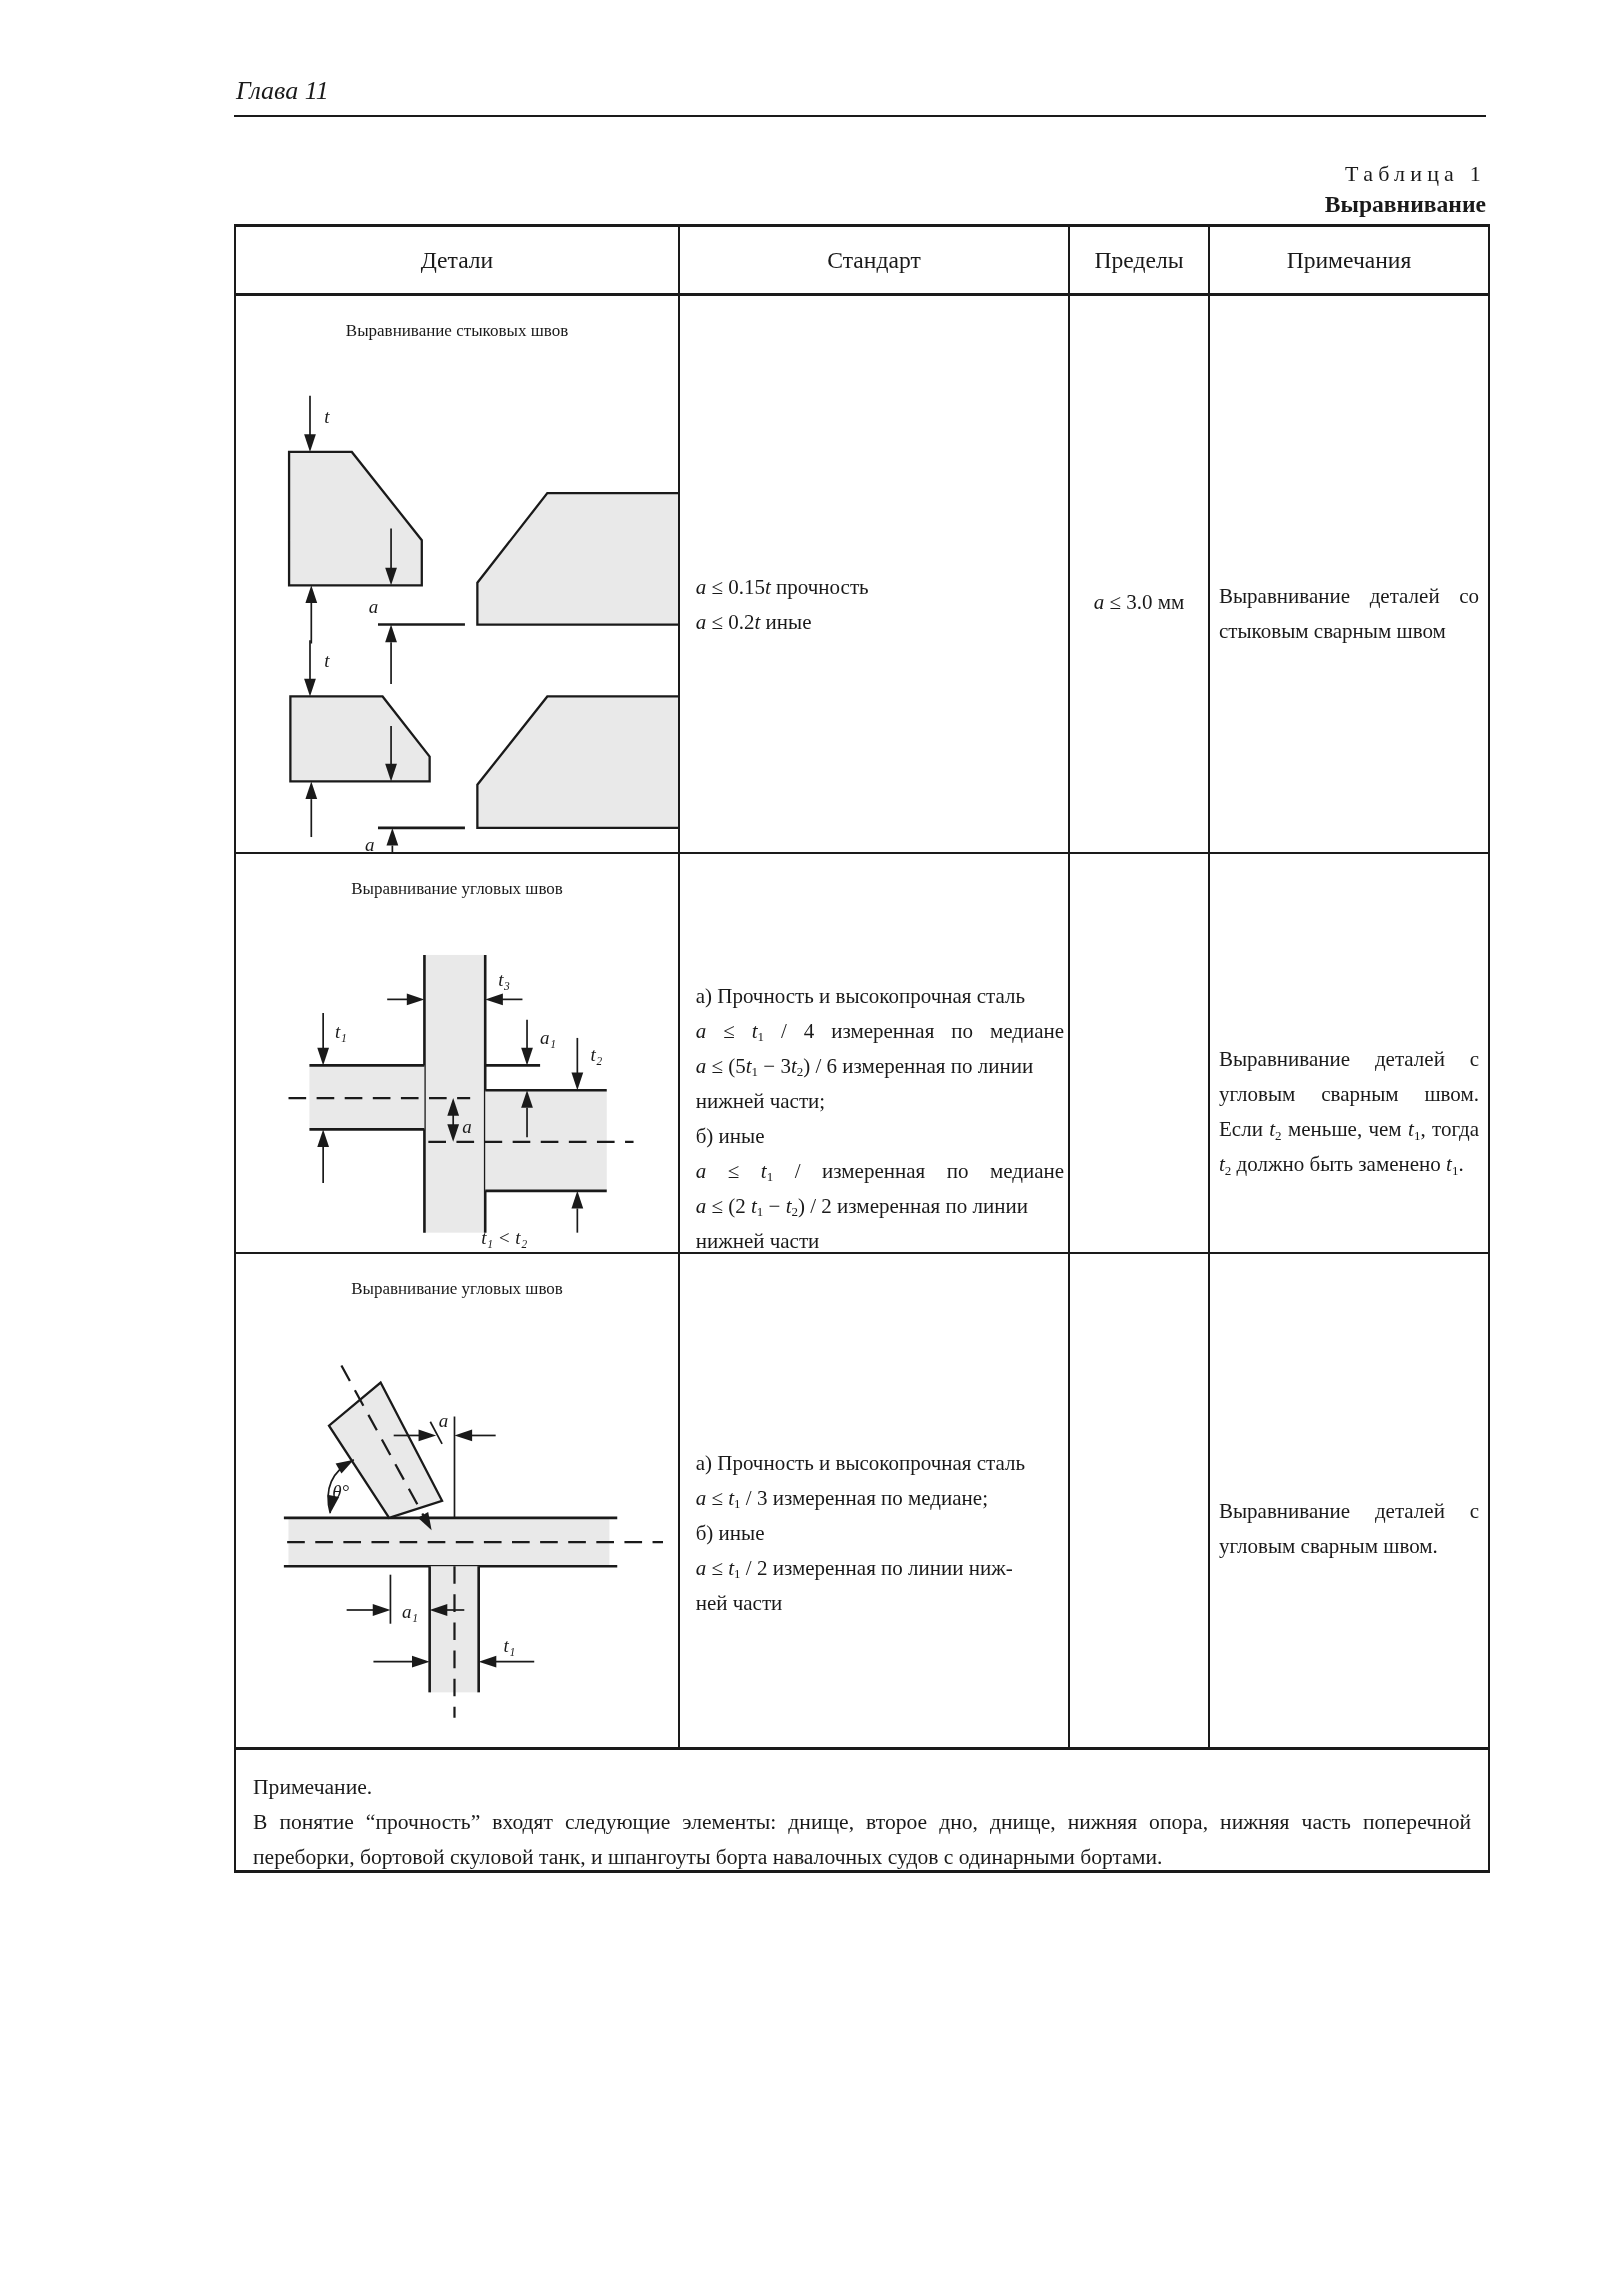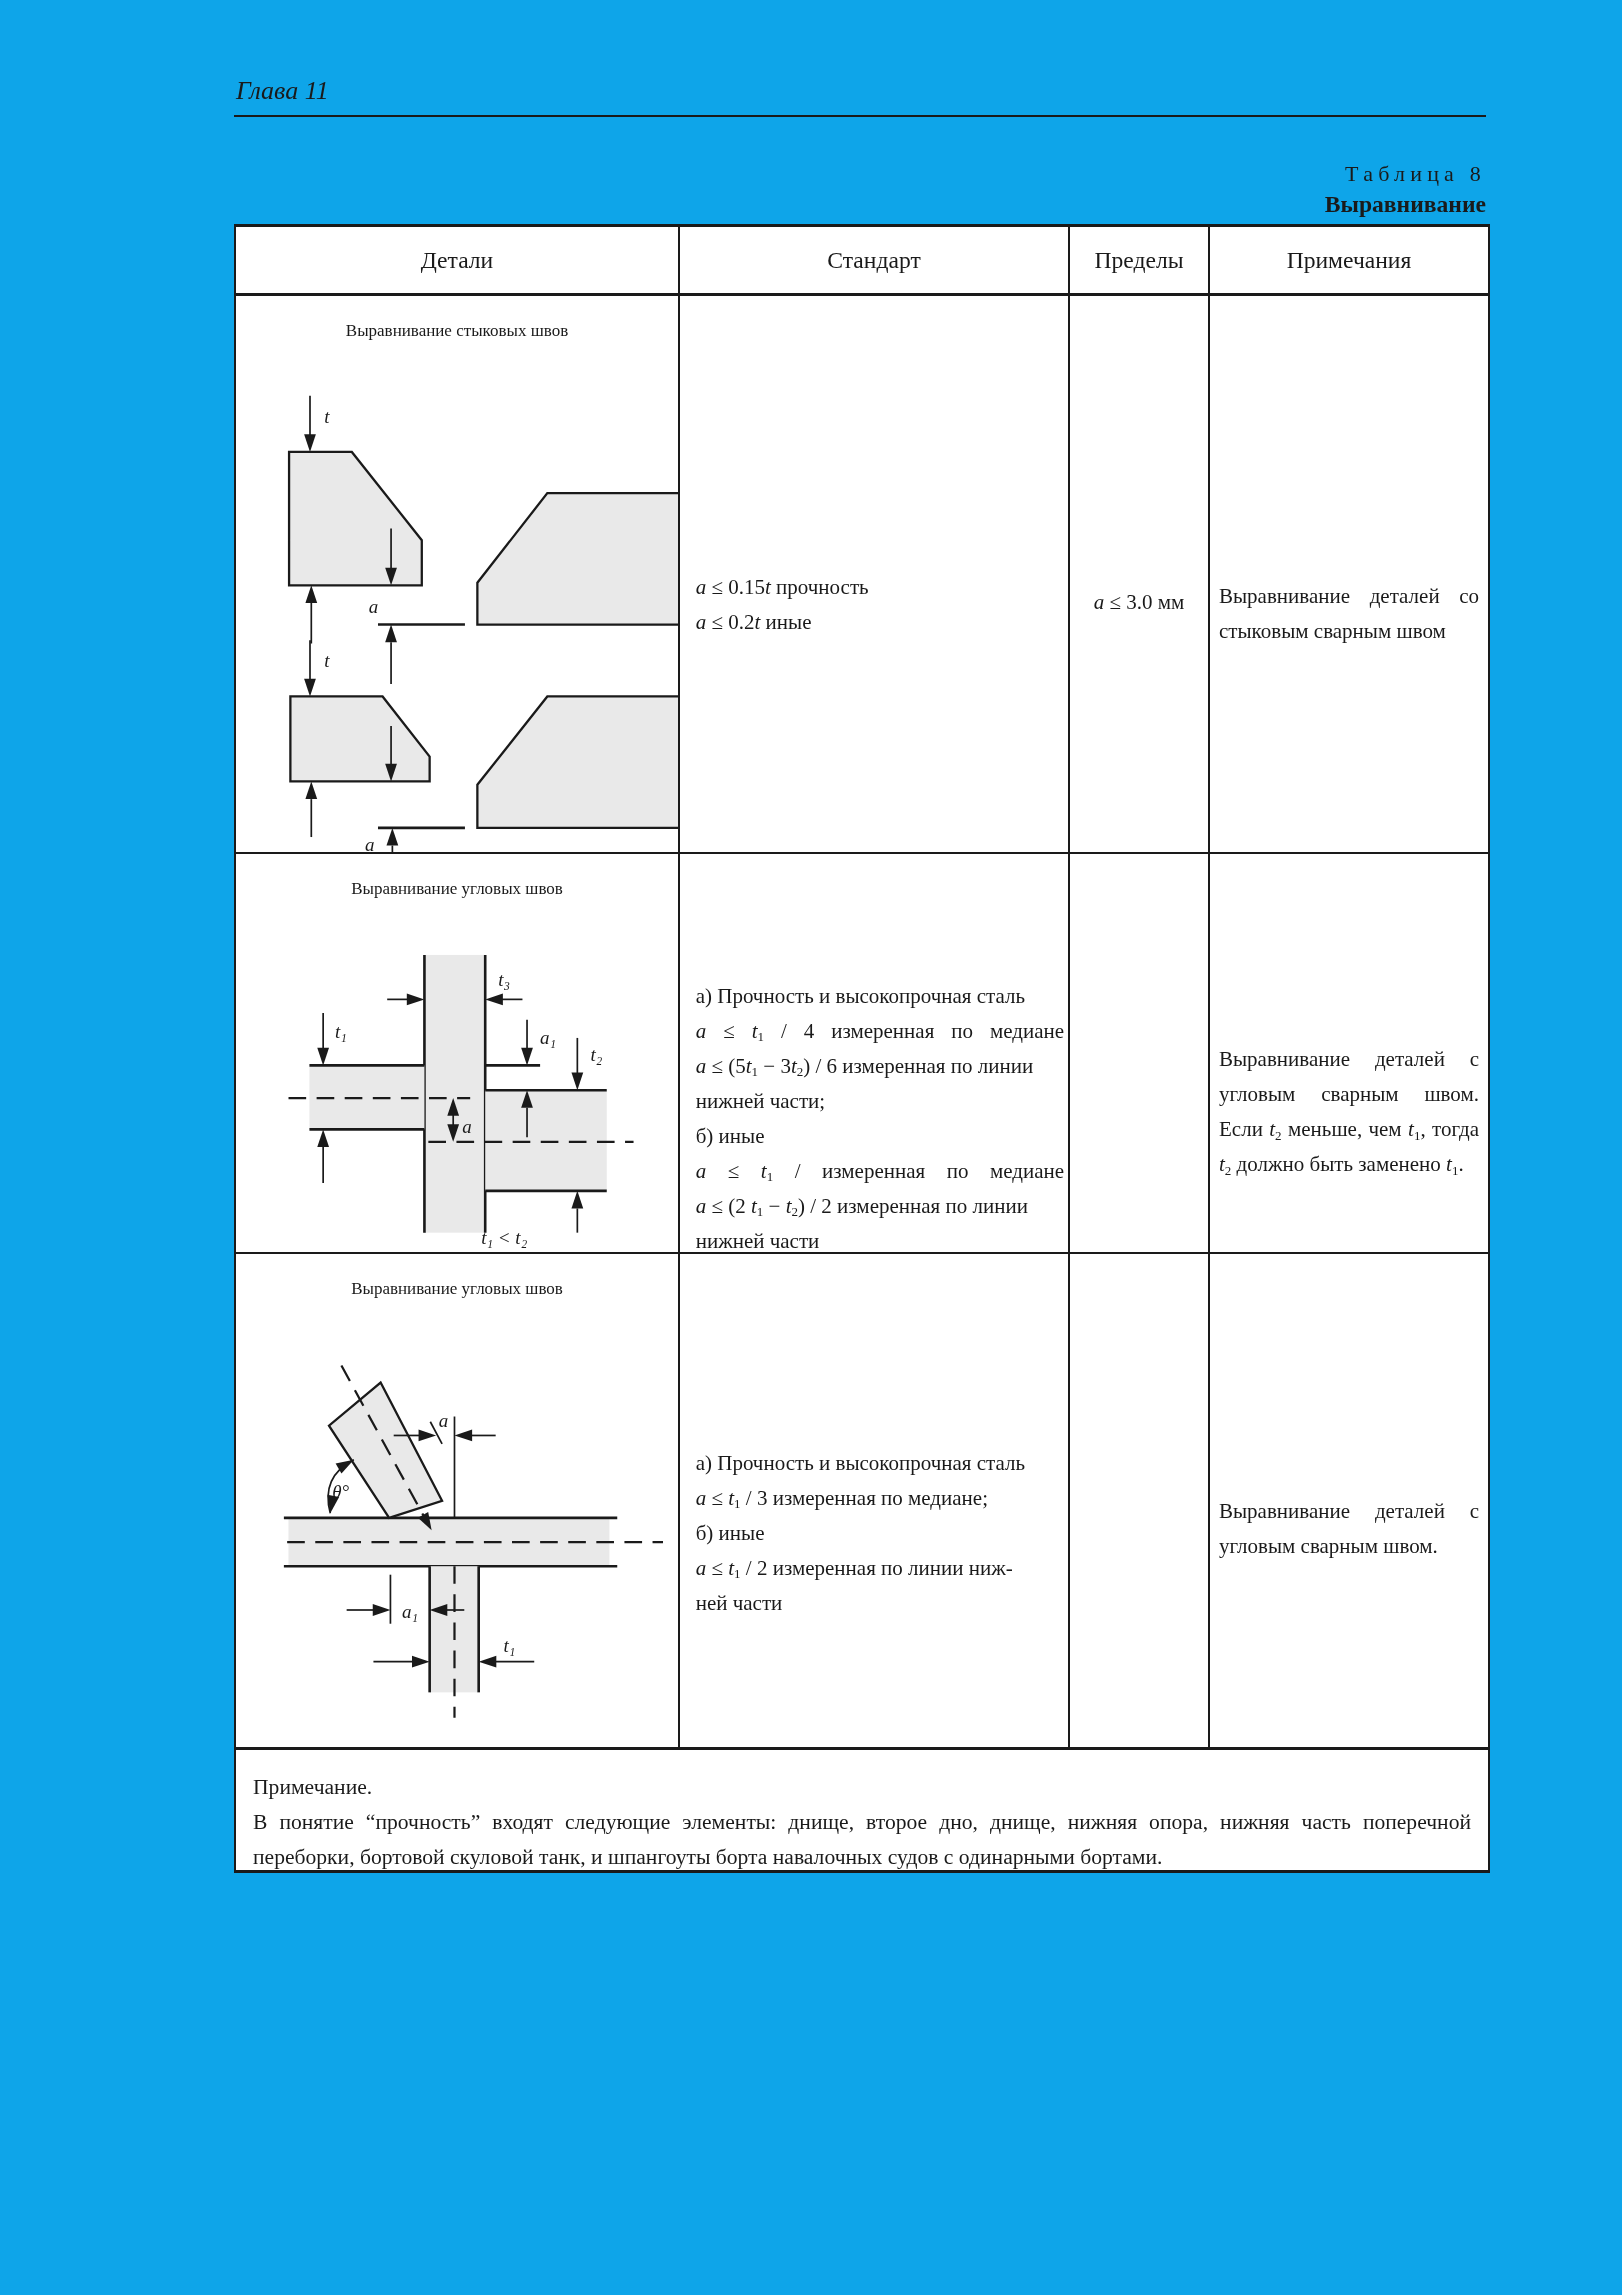--- a/index.html
+++ b/index.html
@@ -1,19 +1,19 @@
 <!DOCTYPE html>
 <html style="--line: #1a1a1a; --plate-fill: #e9e9e9;font-size:10.5px"><head>
 <meta charset="utf-8">
 <style>
   html,body{margin:0;padding:0;background:#888;}
   .page{
     position:relative;
     width:1622px;height:2295px;
-    background:#0ea5e9;
+    background:#ffffff;
     font-family:"Liberation Serif","DejaVu Serif",serif;
     color:var(--line,#1a1a1a);
   }
   .chapter{
     position:absolute;left:236px;top:76px;
     font-size:26px;font-style:italic;
   }
   .rule{
     position:absolute;left:234px;top:115px;width:1252px;height:2px;
     background:var(--line,#1a1a1a);
@@ -67,21 +67,21 @@
   svg .fillrect{fill:var(--plate-fill,#e9e9e9);stroke:none;}
   svg text{font-family:"Liberation Serif","DejaVu Serif",serif;font-style:italic;font-size:29px;fill:var(--line,#1a1a1a);}
 </style>
 </head>
 <body>
 
 <div class="page">
 
   <div class="chapter">Глава 11</div>
   <div class="rule"></div>
-  <div class="tcaption">Таблица 8</div>
+  <div class="tcaption">Таблица 1</div>
   <div class="ttitle">Выравнивание</div>
 
   <div class="tbl">
 
     <div class="hc vr hb">Детали</div>
     <div class="hc vr hb">Стандарт</div>
     <div class="hc vr hb">Пределы</div>
     <div class="hc hb">Примечания</div>
 
     <div class="detail vr rb-thin">

